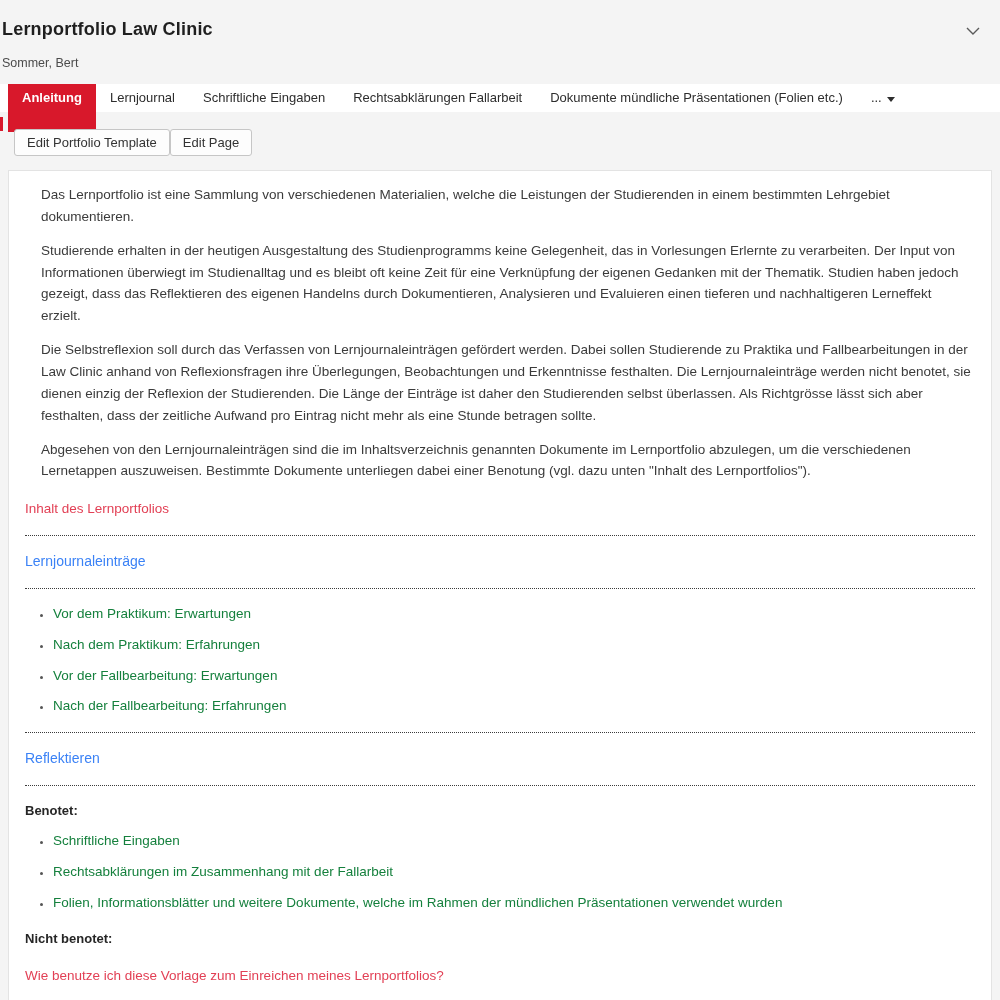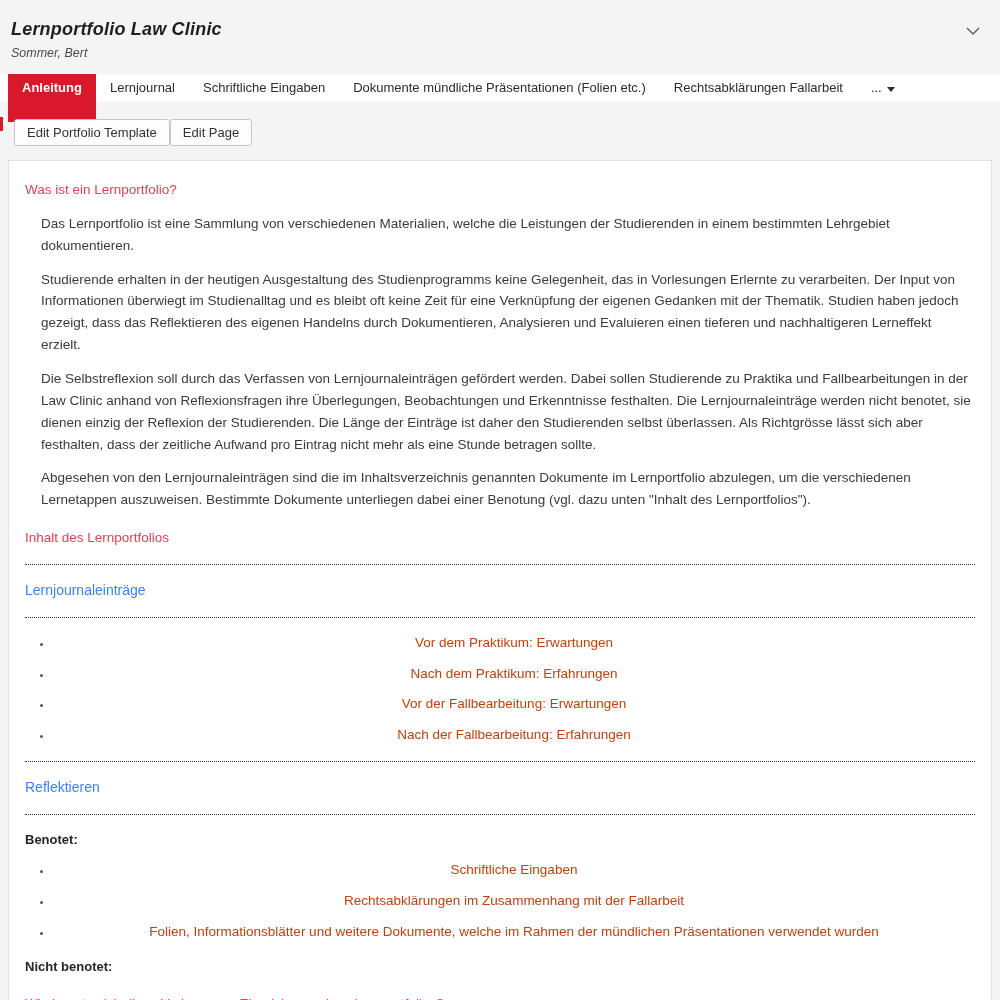--- a/index.html
+++ b/index.html
@@ -6,23 +6,23 @@
   html, body { width: 1000px; height: 1000px; }
   body {
     font-family: "Liberation Sans", sans-serif;
     background: #f4f4f4;
     color: #3b3b3b;
     position: relative;
     overflow: hidden;
   }
 
   
-  .header { padding: 19px 12px 0 11px; position: relative; font-style: italic; }
+  .header { padding: 19px 12px 0 2px; position: relative; }
   .page-title { font-size: 18px; font-weight: bold; color: #1f1f1f; letter-spacing: .2px; }
-  .page-subtitle { font-size: 12.5px; color: #4b4b4b; margin-top: 6px; }
+  .page-subtitle { font-size: 12.5px; color: #4b4b4b; margin-top: 16px; }
   .collapse-btn {
     position: absolute; top: 20px; right: 16px;
     width: 22px; height: 22px; cursor: pointer;
     display: flex; align-items: center; justify-content: center;
     background: none; border: none;
   }
 
   
   .tabbar {
     margin-top: 14px; background: #ffffff;
@@ -64,58 +64,57 @@
     min-height: 818px;
     padding: 2px 16px 18px 16px;
     font-size: 13.5px; line-height: 1.62;
   }
   .red-heading { color: #e24055; font-size: 13.5px; font-weight: normal; margin: 16px 0 12px 0; }
   .panel p { margin: 11px 0 12px 16px; color: #3b3b3b; }
   .dotted { border: 0; border-top: 1px dotted #3c3c3c; height: 0; margin: 15px 0 14px 0; }
   .sub-heading { font-size: 14px; font-weight: normal; color: #3b82f6; margin: 12px 0; }
   .bold-label { font-weight: bold; color: #262626; margin: 14px 0 4px 0; font-size: 13px; }
   ul.bullets { margin: 6px 0 10px 8px; padding-left: 20px; }
-  ul.bullets li { margin: 9px 0; color: #c2410c; text-align: center; }
+  ul.bullets li { margin: 9px 0; color: #15803d; }
   ul.bullets li::marker { color: #555; font-size: 11px; }
 </style>
 </head>
 <body>
 
 <div class="header">
   <div class="page-title">Lernportfolio Law Clinic</div>
   <div class="page-subtitle">Sommer, Bert</div>
   <button class="collapse-btn">
     <svg width="16" height="10" viewBox="0 0 16 10">
       <polyline points="2,2 8,8 14,2" fill="none" stroke="#5a5a5a" stroke-width="1.4"></polyline>
     </svg>
   </button>
 </div>
 
 <nav class="tabbar">
   <div class="tab active">Anleitung</div>
   <div class="tab">Lernjournal</div>
   <div class="tab">Schriftliche Eingaben</div>
+  <div class="tab">Rechtsabklärungen Fallarbeit</div>
   <div class="tab">Dokumente mündliche Präsentationen (Folien etc.)</div>
-  <div class="tab">Rechtsabklärungen Fallarbeit</div>
   <div class="tab overflow">
     <span>...</span>
     <span class="caret-down"></span>
   </div>
 </nav>
 
 <div class="edge-sliver"></div>
 
 <div class="toolbar">
   <button class="btn">Edit Portfolio Template</button>
   <button class="btn">Edit Page</button>
 </div>
 
 <main class="panel">
 
-  <h2 class="red-heading">Was ist ein Lernportfolio?</h2>
 
   <p>Das Lernportfolio ist eine Sammlung von verschiedenen Materialien, welche die Leistungen der Studierenden in einem bestimmten Lehrgebiet dokumentieren.</p>
   <p>Studierende erhalten in der heutigen Ausgestaltung des Studienprogramms keine Gelegenheit, das in Vorlesungen Erlernte zu verarbeiten. Der Input von Informationen überwiegt im Studienalltag und es bleibt oft keine Zeit für eine Verknüpfung der eigenen Gedanken mit der Thematik. Studien haben jedoch gezeigt, dass das Reflektieren des eigenen Handelns durch Dokumentieren, Analysieren und Evaluieren einen tieferen und nachhaltigeren Lerneffekt erzielt.</p>
   <p>Die Selbstreflexion soll durch das Verfassen von Lernjournaleinträgen gefördert werden. Dabei sollen Studierende zu Praktika und Fallbearbeitungen in der Law Clinic anhand von Reflexionsfragen ihre Überlegungen, Beobachtungen und Erkenntnisse festhalten. Die Lernjournaleinträge werden nicht benotet, sie dienen einzig der Reflexion der Studierenden. Die Länge der Einträge ist daher den Studierenden selbst überlassen. Als Richtgrösse lässt sich aber festhalten, dass der zeitliche Aufwand pro Eintrag nicht mehr als eine Stunde betragen sollte.</p>
   <p>Abgesehen von den Lernjournaleinträgen sind die im Inhaltsverzeichnis genannten Dokumente im Lernportfolio abzulegen, um die verschiedenen Lernetappen auszuweisen. Bestimmte Dokumente unterliegen dabei einer Benotung (vgl. dazu unten "Inhalt des Lernportfolios").</p>
 
   <h2 class="red-heading">Inhalt des Lernportfolios</h2>
 
   <hr class="dotted">
   <h3 class="sub-heading">Lernjournaleinträge</h3>

